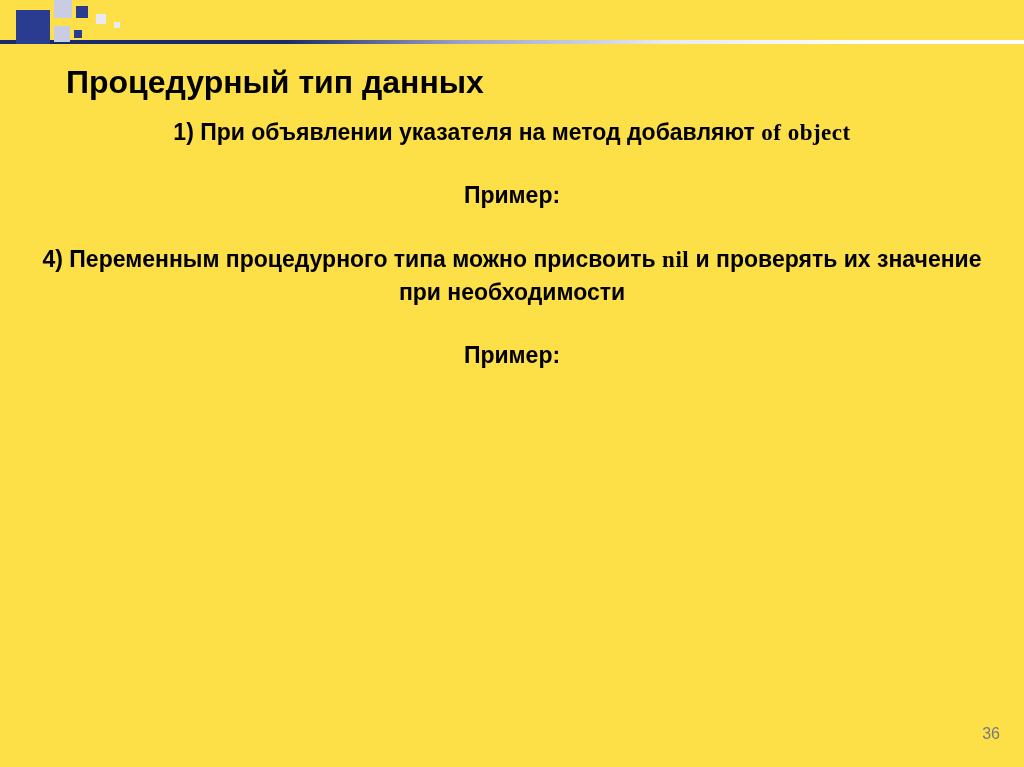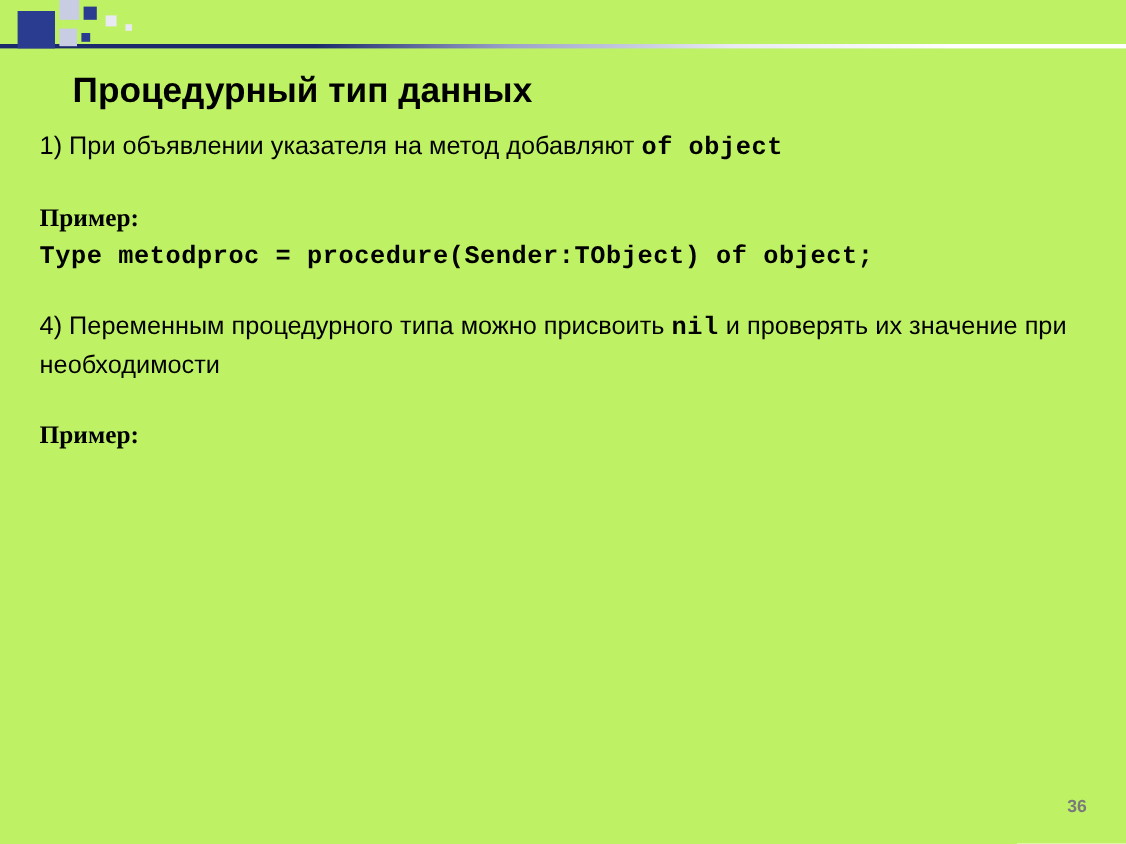--- a/index.html
+++ b/index.html
@@ -1,17 +1,17 @@
 <!DOCTYPE html>
 <html><head>
 <meta charset="utf-8">
 <style>
   * { margin: 0; padding: 0; box-sizing: border-box; }
   html, body { width: 1024px; height: 767px; overflow: hidden; font-family: Arial, Helvetica, sans-serif; background: #fff; color: #000; }
-  .slide { width: 1024px; height: 767px; position: relative; background: #bef264; }
+  .slide { width: 1024px; height: 767px; position: relative; background: #fde047; text-align: center; }
 
   .decor { position: absolute; top: 0; left: 0; width: 1024px; height: 48px; }
   .decor .bar { position: absolute; top: 40px; left: 0; width: 1024px; height: 4px;
     background: linear-gradient(to right, #1b2a6b 0%, #1b2a6b 28%, #9aa1c8 45%, #e8e9f2 65%, #ffffff 85%); }
   
   .sq { position: absolute; background: #2a3c8f; }
   .sq.light { background: #c9cde4; }
   .sq.vlight { background: #e8e9f2; }
   .sq1 { width: 34px; height: 34px; left: 16px; top: 10px; }
   .sq2 { width: 18px; height: 18px; left: 54px; top: 0px; }
@@ -19,25 +19,25 @@
   .sq4 { width: 16px; height: 16px; left: 54px; top: 26px; }
   .sq5 { width: 10px; height: 10px; left: 96px; top: 14px; }
   .sq6 { width: 8px;  height: 8px;  left: 74px; top: 30px; }
   .sq7 { width: 6px;  height: 6px;  left: 114px; top: 22px; }
 
   .title { position: absolute; left: 66px; top: 64px; font-size: 32px; font-weight: 700; color: #000; }
 
   .content { position: absolute; left: 36px; top: 116px; width: 952px; font-size: 23px; line-height: 1.45; color: #000; }
   .content .p { margin-bottom: 30px; }
   .content .sub { padding-left: 36px; }
-  .mono { font-family: Liberation Mono, monospace; font-weight: 700; letter-spacing: 0.5px; }
-  .plain { font-weight: 400; }
-  .bold { font-weight: 700; font-family: Liberation Serif, serif; }
+  .mono { font-family: Liberation Serif, serif; font-weight: 700; letter-spacing: 0.5px; }
+  .plain { font-weight: 700; }
+  .bold { font-weight: 700; }
 
-  .pageno { position: absolute; right: 36px; bottom: 24px; font-size: 16px; font-weight: 700; color: #7a7a7a; }
+  .pageno { position: absolute; right: 24px; bottom: 24px; font-size: 16px; font-weight: 400; color: #7a7a7a; }
 </style>
 </head>
 <body>
 
 <div class="slide">
 
   <div class="decor">
     <div class="bar"></div>
     <div class="sq sq1"></div>
     <div class="sq light sq2"></div>
@@ -50,21 +50,20 @@
 
   <div class="title">Процедурный тип данных</div>
 
   <div class="content">
     <div class="p">
       <span class="plain">1) При объявлении указателя на метод добавляют </span><span class="mono">of object</span>
     </div>
 
     <div class="p">
       <span class="bold">Пример:</span><br>
-      <span class="mono">Type metodproc = procedure(Sender:TObject) of object;</span>
     </div>
 
     <div class="p">
       <span class="plain">4) Переменным процедурного типа можно присвоить </span><span class="mono">nil</span><span class="plain"> и проверять их значение при необходимости</span>
     </div>
 
     <div class="p">
       <span class="bold">Пример:</span><br>
     </div>
   </div>

